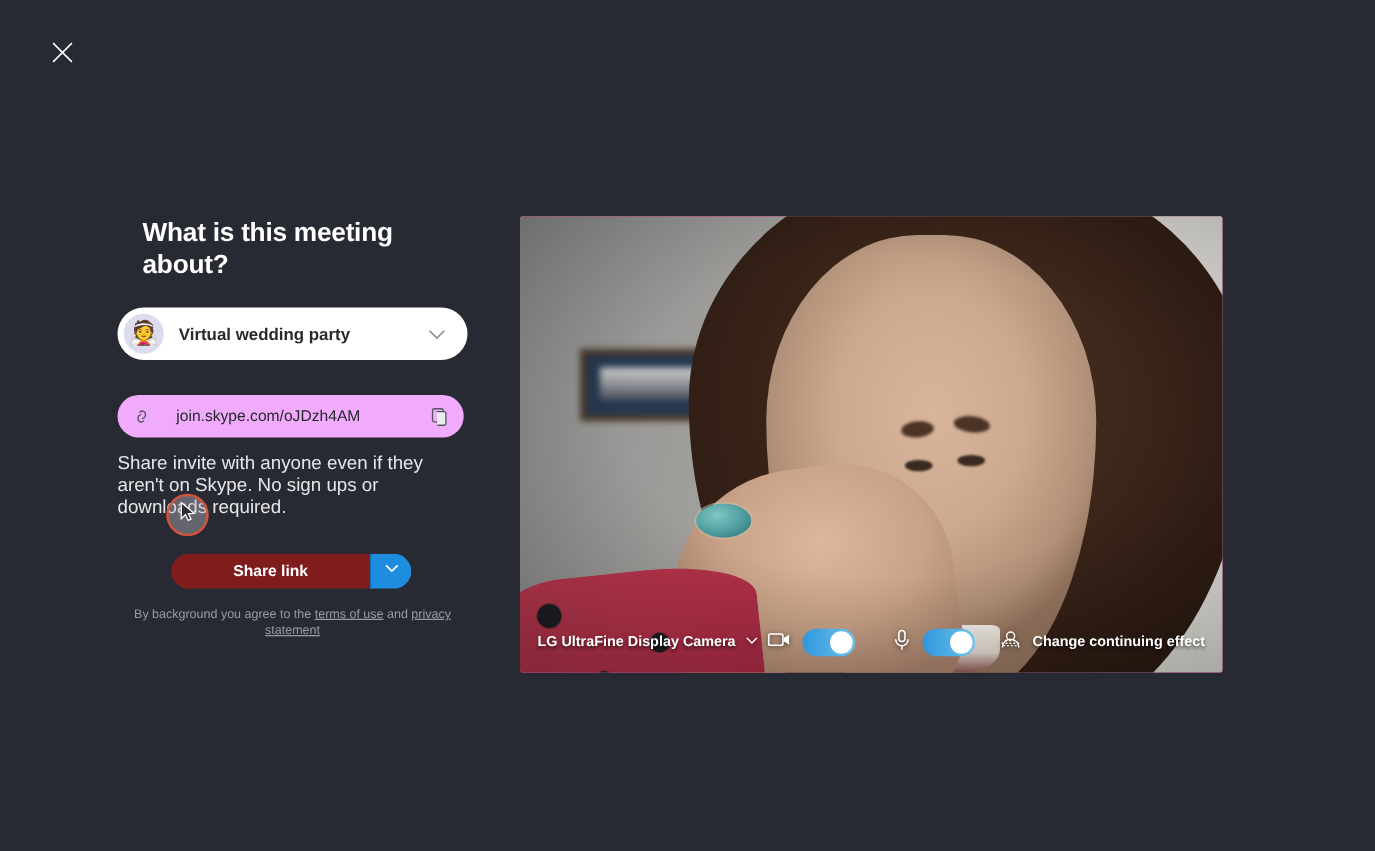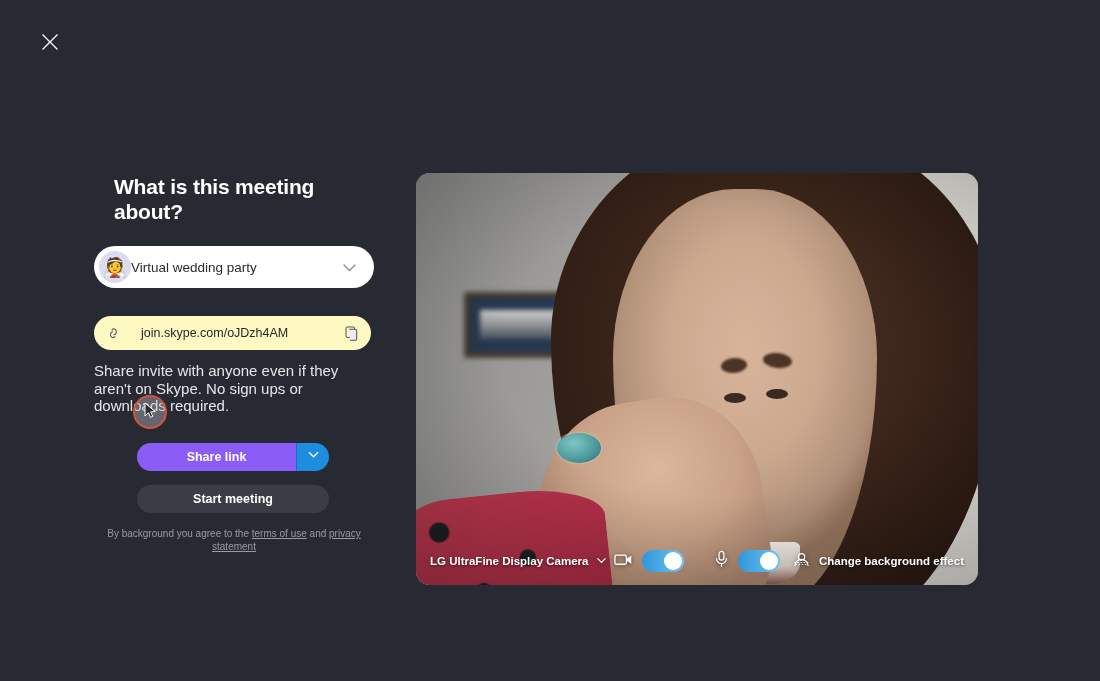--- a/index.html
+++ b/index.html
@@ -79,31 +79,33 @@
     justify-content: center;
     font-size: 19px;
     line-height: 1;
     flex: 0 0 auto;
     overflow: hidden;
   }
   .topic-text {
     flex: 1 1 auto;
     font-size: 13.5px;
     color: #2b2b2b;
+    padding-left: 12px;
     white-space: nowrap;
     overflow: hidden;
+    font-weight: bold;
   }
   .chev-grey { flex: 0 0 auto; padding-right: 9px; display:flex; }
 
   
   .link-field {
     margin-top: 28px;
     width: 277px;
     height: 34px;
-    background: #fef9c3;
+    background: #f0abfc;
     border-radius: 17px;
     display: flex;
     align-items: center;
     padding: 0 12px 0 11px;
   }
   .link-icon { flex: 0 0 auto; display:flex; }
   .link-text {
     flex: 1 1 auto;
     font-size: 12.5px;
     color: #26262b;
@@ -126,21 +128,21 @@
     margin-top: 28px;
     margin-left: 43px;
     width: 192px;
     height: 28px;
     display: flex;
     border-radius: 14px;
     overflow: hidden;
   }
   .btn-share {
     flex: 1 1 auto;
-    background: #8b5cf6;
+    background: #7f1d1d;
     color: #ffffff;
     font-size: 12.5px;
     font-weight: bold;
     display: flex;
     align-items: center;
     justify-content: center;
     cursor: pointer;
   }
   .btn-share-caret {
     flex: 0 0 auto;
@@ -199,22 +201,22 @@
     justify-content: center;
     pointer-events: none;
   }
 
   
   .video-panel {
     position: absolute;
     left: 416px;
     top: 173px;
     width: 562px;
-    height: 412px;
-    border-radius: 14px;
+    height: 365px;
+    border-radius: 2px;
     overflow: hidden;
     background: #ec4899;
   }
   .video-scene { position: absolute; inset: 0; }
 
   .wall {
     position: absolute; inset: 0;
     background:
       linear-gradient(105deg, #8d8d8c 0%, #9b9a98 22%, #a9a7a3 45%, #8e8c8a 70%, #6e6d6d 100%);
   }
@@ -425,23 +427,20 @@
       </div>
       <div class="btn-share-caret">
         <span>
           <svg width="15" height="15" viewBox="0 0 16 16">
             <path d="M3.5 6 L8 10.5 L12.5 6" stroke="#ffffff" stroke-width="1.5" fill="none" stroke-linecap="round"></path>
           </svg>
         </span>
       </div>
     </div>
 
-    <div class="btn-start">
-      <span>Start meeting</span>
-    </div>
 
     <div class="legal">
       <span>By background you agree to the </span><a>terms of use</a><span> and </span><a>privacy statement</a>
     </div>
   </div>
 
   <div class="cursor-hl">
     <span>
       <svg width="15" height="17" viewBox="0 0 15 17">
         <path d="M2 1 L2 14 L5.4 10.7 L7.6 15.4 L9.8 14.3 L7.7 9.9 L12.3 9.7 Z" fill="#2b2b30" stroke="#ffffff" stroke-width="1"></path>
@@ -511,17 +510,17 @@
       <div class="bg-effect">
         <span class="icon-shadow">
           <svg width="19" height="17" viewBox="0 0 20 18">
             <g stroke="#ffffff" stroke-width="1.15" fill="none">
               <path d="M3 14.8 A7 7 0 0 1 17 14.8"></path>
               <circle cx="10" cy="5.1" r="3.4"></circle>
               <path d="M2.4 11.2 L17.6 11.2 M3.6 13.2 L16.4 13.2 M5.4 8.9 L14.6 8.9" stroke-dasharray="1.6 1.7"></path>
             </g>
           </svg>
         </span>
-        <span>Change background effect</span>
+        <span>Change continuing effect</span>
       </div>
     </div>
   </div>
 </div>
 
 </body></html>

